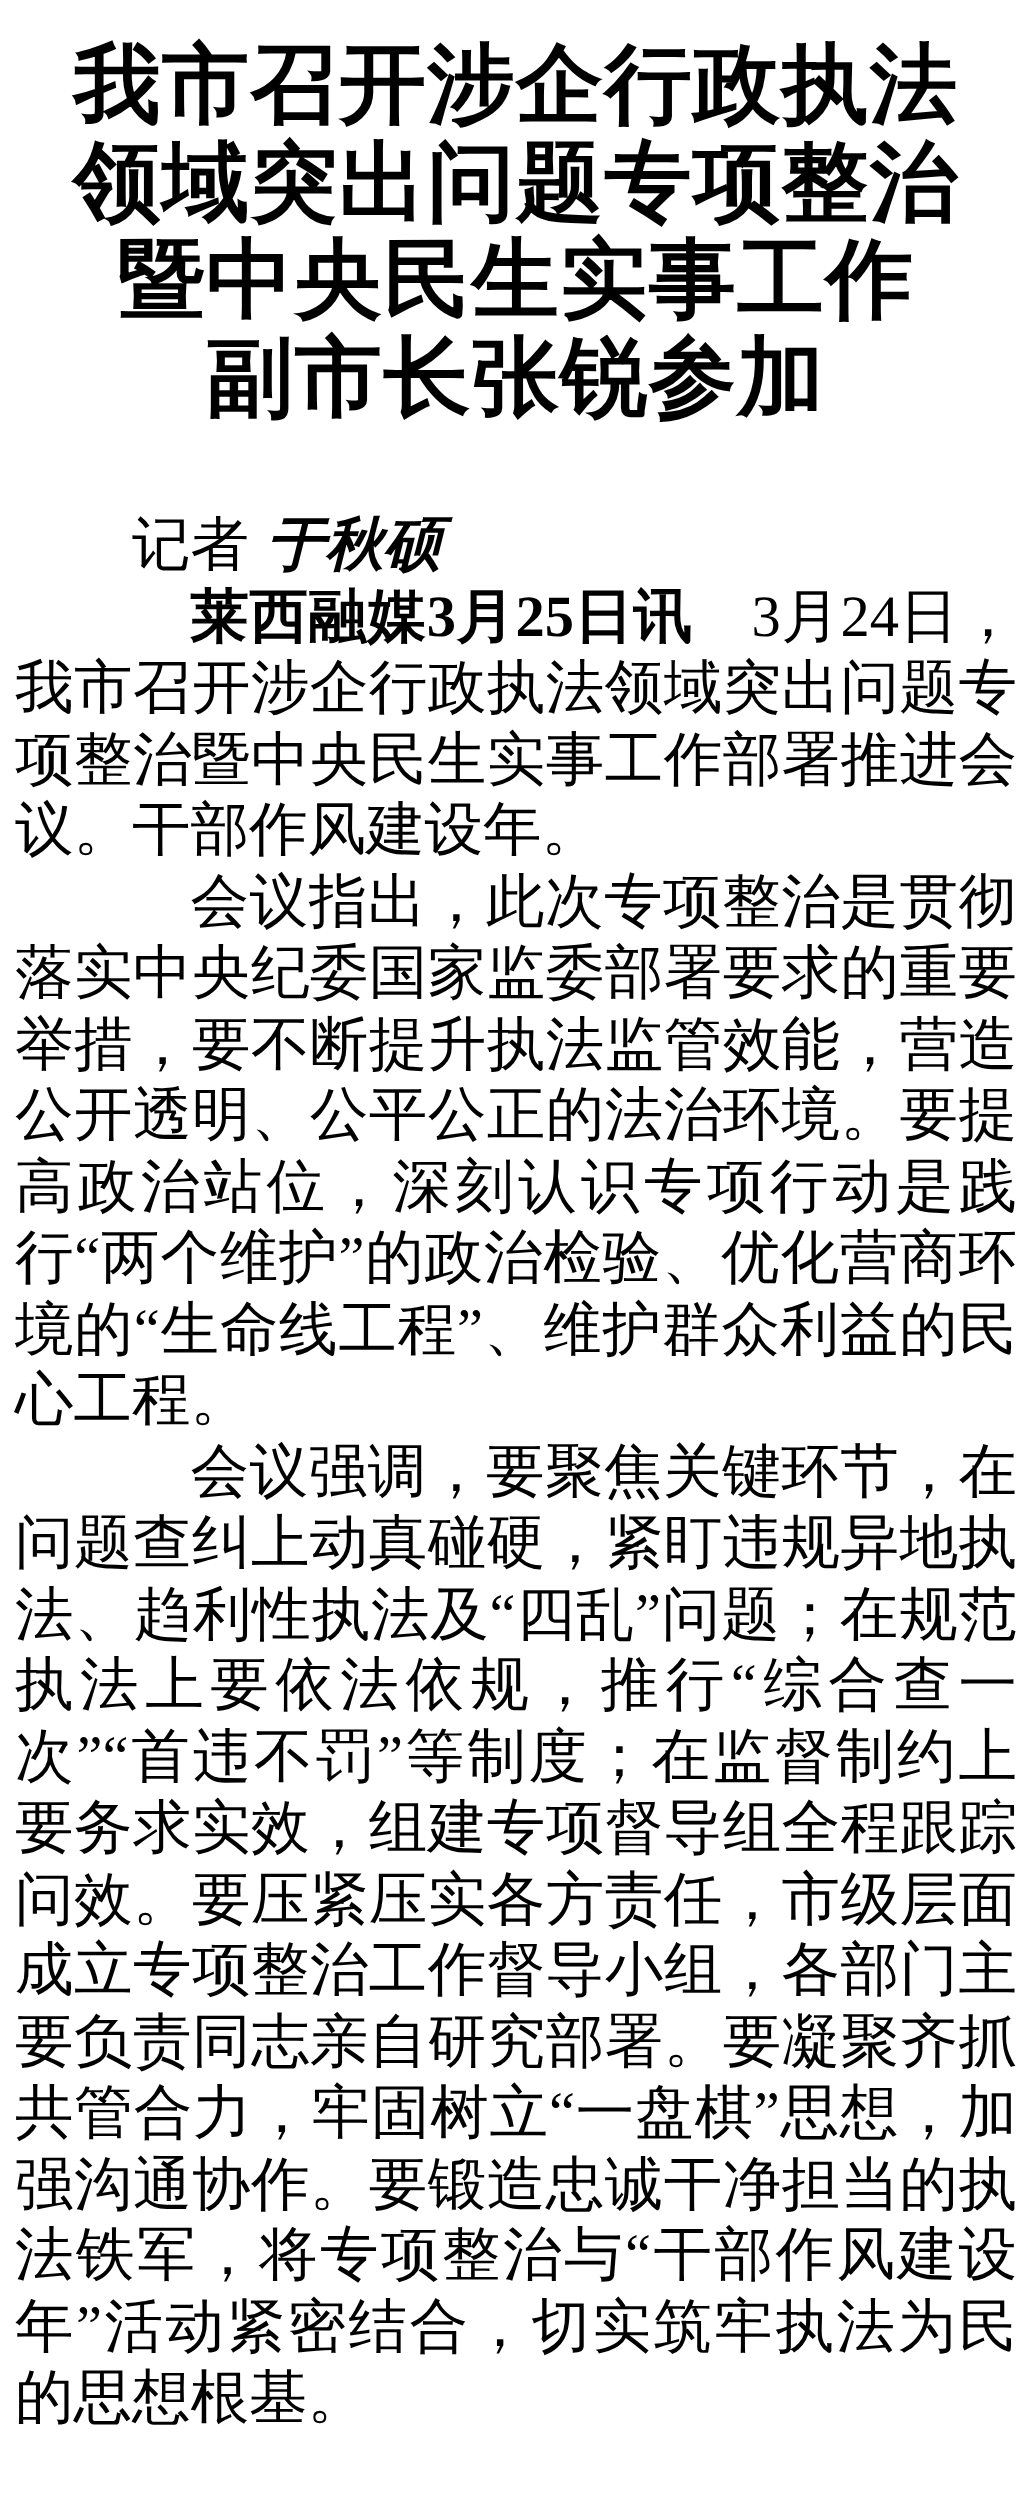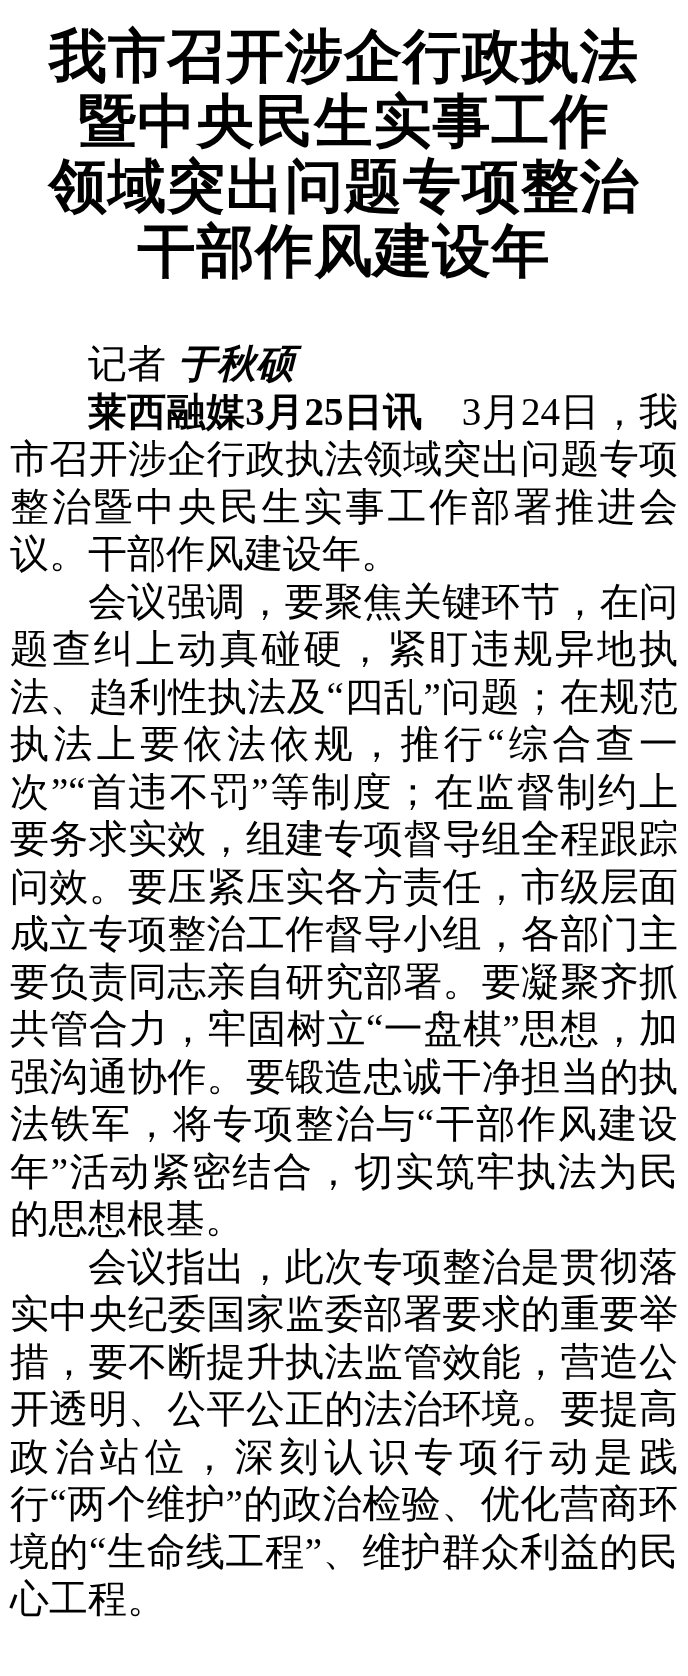--- a/index.html
+++ b/index.html
@@ -38,47 +38,48 @@
     text-align: justify;
     text-indent: 2em;
     font-weight: 400;
   }
   .byline .reporter {
     margin-left: 0.3em;
     font-style: italic;
   }
   .bold {
     font-weight: 700;
+    margin-left: 39px;
   }
 </style>
 </head>
 <body>
 
 <div class="page">
 
   <h1 class="title">
     <span class="title-line">我市召开涉企行政执法</span>
+    <span class="title-line">领域突出问题专项整治</span>
     <span class="title-line">暨中央民生实事工作</span>
-    <span class="title-line">领域突出问题专项整治</span>
-    <span class="title-line">干部作风建设年</span>
+    <span class="title-line">副市长张锐参加</span>
   </h1>
 
   <div class="article-body">
 
     <p class="byline">
       <span>记者</span><span class="bold reporter">于秋硕</span>
     </p>
 
     <p class="para">
       <span class="bold">莱西融媒3月25日讯</span><span>　3月24日，我市召开涉企行政执法领域突出问题专项整治暨中央民生实事工作部署推进会议。干部作风建设年。</span>
     </p>
 
     <p class="para">
-      <span class="bold"></span><span>会议强调，要聚焦关键环节，在问题查纠上动真碰硬，紧盯违规异地执法、趋利性执法及“四乱”问题；在规范执法上要依法依规，推行“综合查一次”“首违不罚”等制度；在监督制约上要务求实效，组建专项督导组全程跟踪问效。要压紧压实各方责任，市级层面成立专项整治工作督导小组，各部门主要负责同志亲自研究部署。要凝聚齐抓共管合力，牢固树立“一盘棋”思想，加强沟通协作。要锻造忠诚干净担当的执法铁军，将专项整治与“干部作风建设年”活动紧密结合，切实筑牢执法为民的思想根基。</span>
+      <span class="bold"></span><span>会议指出，此次专项整治是贯彻落实中央纪委国家监委部署要求的重要举措，要不断提升执法监管效能，营造公开透明、公平公正的法治环境。要提高政治站位，深刻认识专项行动是践行“两个维护”的政治检验、优化营商环境的“生命线工程”、维护群众利益的民心工程。</span>
     </p>
 
     <p class="para">
-      <span class="bold"></span><span>会议指出，此次专项整治是贯彻落实中央纪委国家监委部署要求的重要举措，要不断提升执法监管效能，营造公开透明、公平公正的法治环境。要提高政治站位，深刻认识专项行动是践行“两个维护”的政治检验、优化营商环境的“生命线工程”、维护群众利益的民心工程。</span>
+      <span class="bold"></span><span>会议强调，要聚焦关键环节，在问题查纠上动真碰硬，紧盯违规异地执法、趋利性执法及“四乱”问题；在规范执法上要依法依规，推行“综合查一次”“首违不罚”等制度；在监督制约上要务求实效，组建专项督导组全程跟踪问效。要压紧压实各方责任，市级层面成立专项整治工作督导小组，各部门主要负责同志亲自研究部署。要凝聚齐抓共管合力，牢固树立“一盘棋”思想，加强沟通协作。要锻造忠诚干净担当的执法铁军，将专项整治与“干部作风建设年”活动紧密结合，切实筑牢执法为民的思想根基。</span>
     </p>
 
   </div>
 
 </div>
 
 </body></html>

